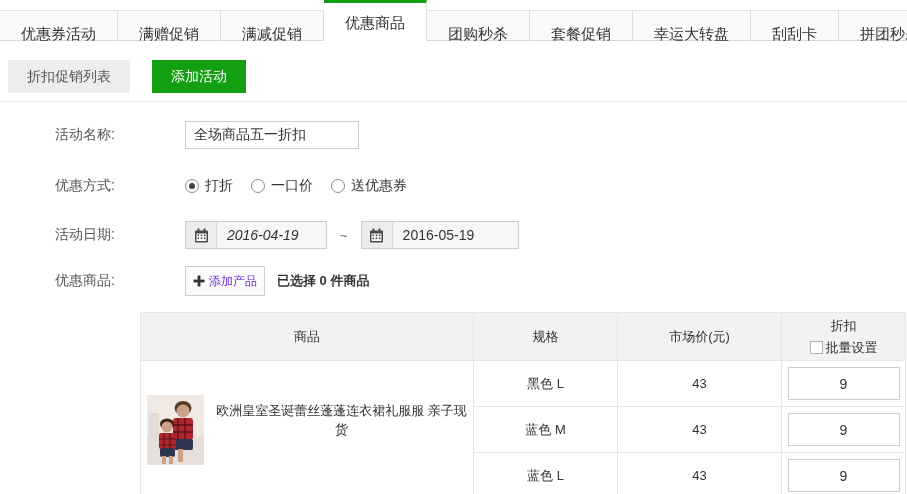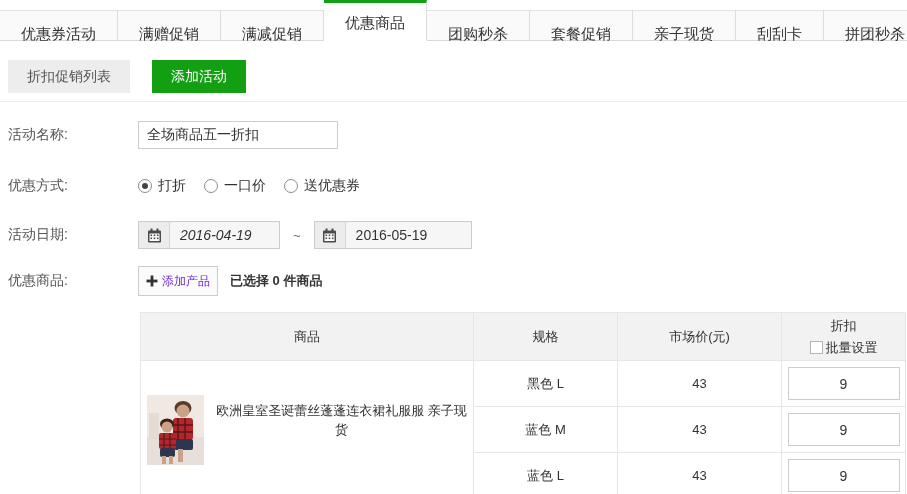--- a/index.html
+++ b/index.html
@@ -19,28 +19,28 @@
 
   
   .subtabs { display:flex; gap:22px; margin:19px 0 0 8px; }
   .subtab { height:33px; line-height:33px; padding:0 19px; font-size:14px;
     background:#ededed; color:#555; cursor:pointer; }
   .subtab.active { background:#12a012; color:#fff; }
   .divider { margin-top:8px; border-bottom:1px solid #ebebeb; }
 
   
   .form { margin-left:8px; }
-  .frow { display:flex; align-items:center; }
+  .frow { display:flex; align-items:center;margin-left:47px; }
   .flabel { width:130px; font-size:14px; color:#555; flex:none; }
   .row-name { margin-top:19px; }
   .row-method { margin-top:28px; }
   .row-date { margin-top:26px; }
   .row-products { margin-top:17px; }
 
-  .name-input { width:200px; height:28px; border:1px solid #ccc; padding:0 8px;
+  .name-input { width:174px; height:28px; border:1px solid #ccc; padding:0 8px;
     font-size:14px; color:#333; font-family:inherit; outline:none; }
 
   .rgroup { display:flex; align-items:center; }
   .ropt { display:flex; align-items:center; margin-right:18px; cursor:pointer; }
   .rcircle { width:14px; height:14px; border:1px solid #8c8c8c; border-radius:50%;
     background:#fff; display:inline-flex; align-items:center; justify-content:center;
     margin-right:6px; flex:none; }
   .rcircle.sel::after { content:""; width:6px; height:6px; border-radius:50%; background:#444; }
   .rlabel { font-size:14px; color:#333; }
 
@@ -80,21 +80,21 @@
 </head>
 <body>
 
 <div class="tabbar">
   <div class="tab">优惠券活动</div>
   <div class="tab">满赠促销</div>
   <div class="tab">满减促销</div>
   <div class="tab active">优惠商品</div>
   <div class="tab">团购秒杀</div>
   <div class="tab">套餐促销</div>
-  <div class="tab">亲子现货</div>
+  <div class="tab">幸运大转盘</div>
   <div class="tab">刮刮卡</div>
   <div class="tab">拼团秒杀</div>
   <div class="tab-filler"></div>
 </div>
 
 <div class="subtabs">
   <div class="subtab">折扣促销列表</div>
   <div class="subtab active">添加活动</div>
 </div>
 <div class="divider"></div>

